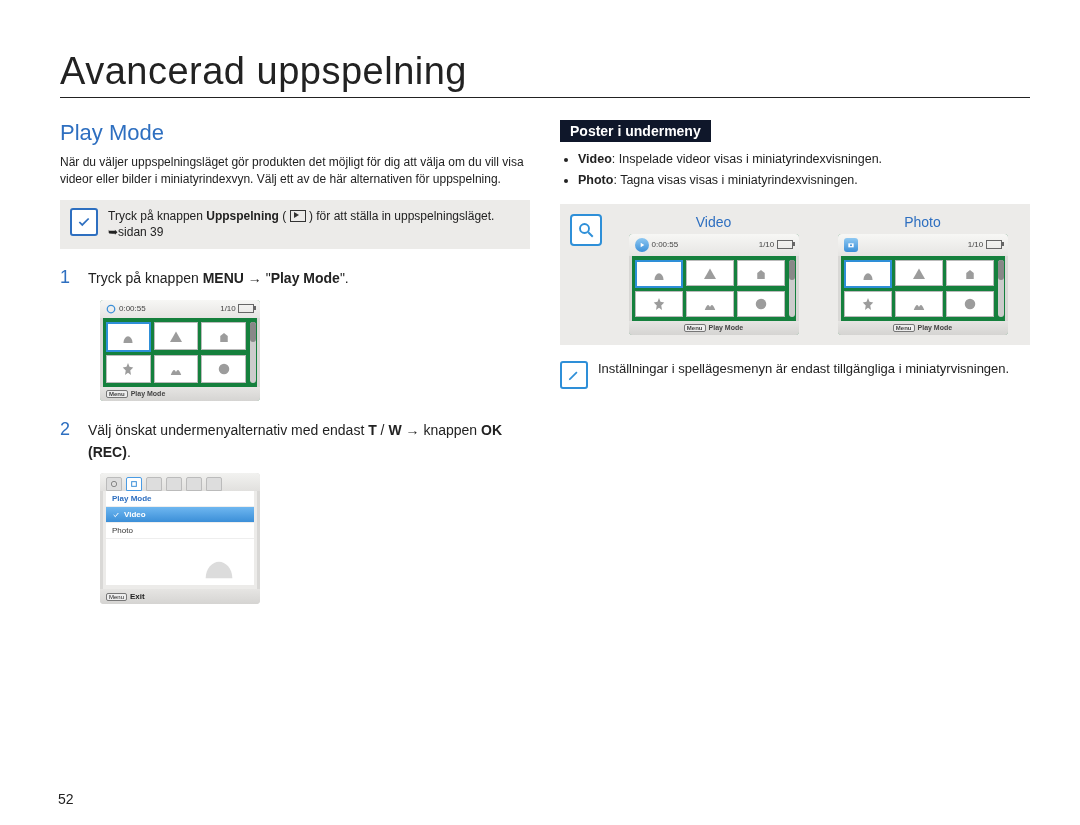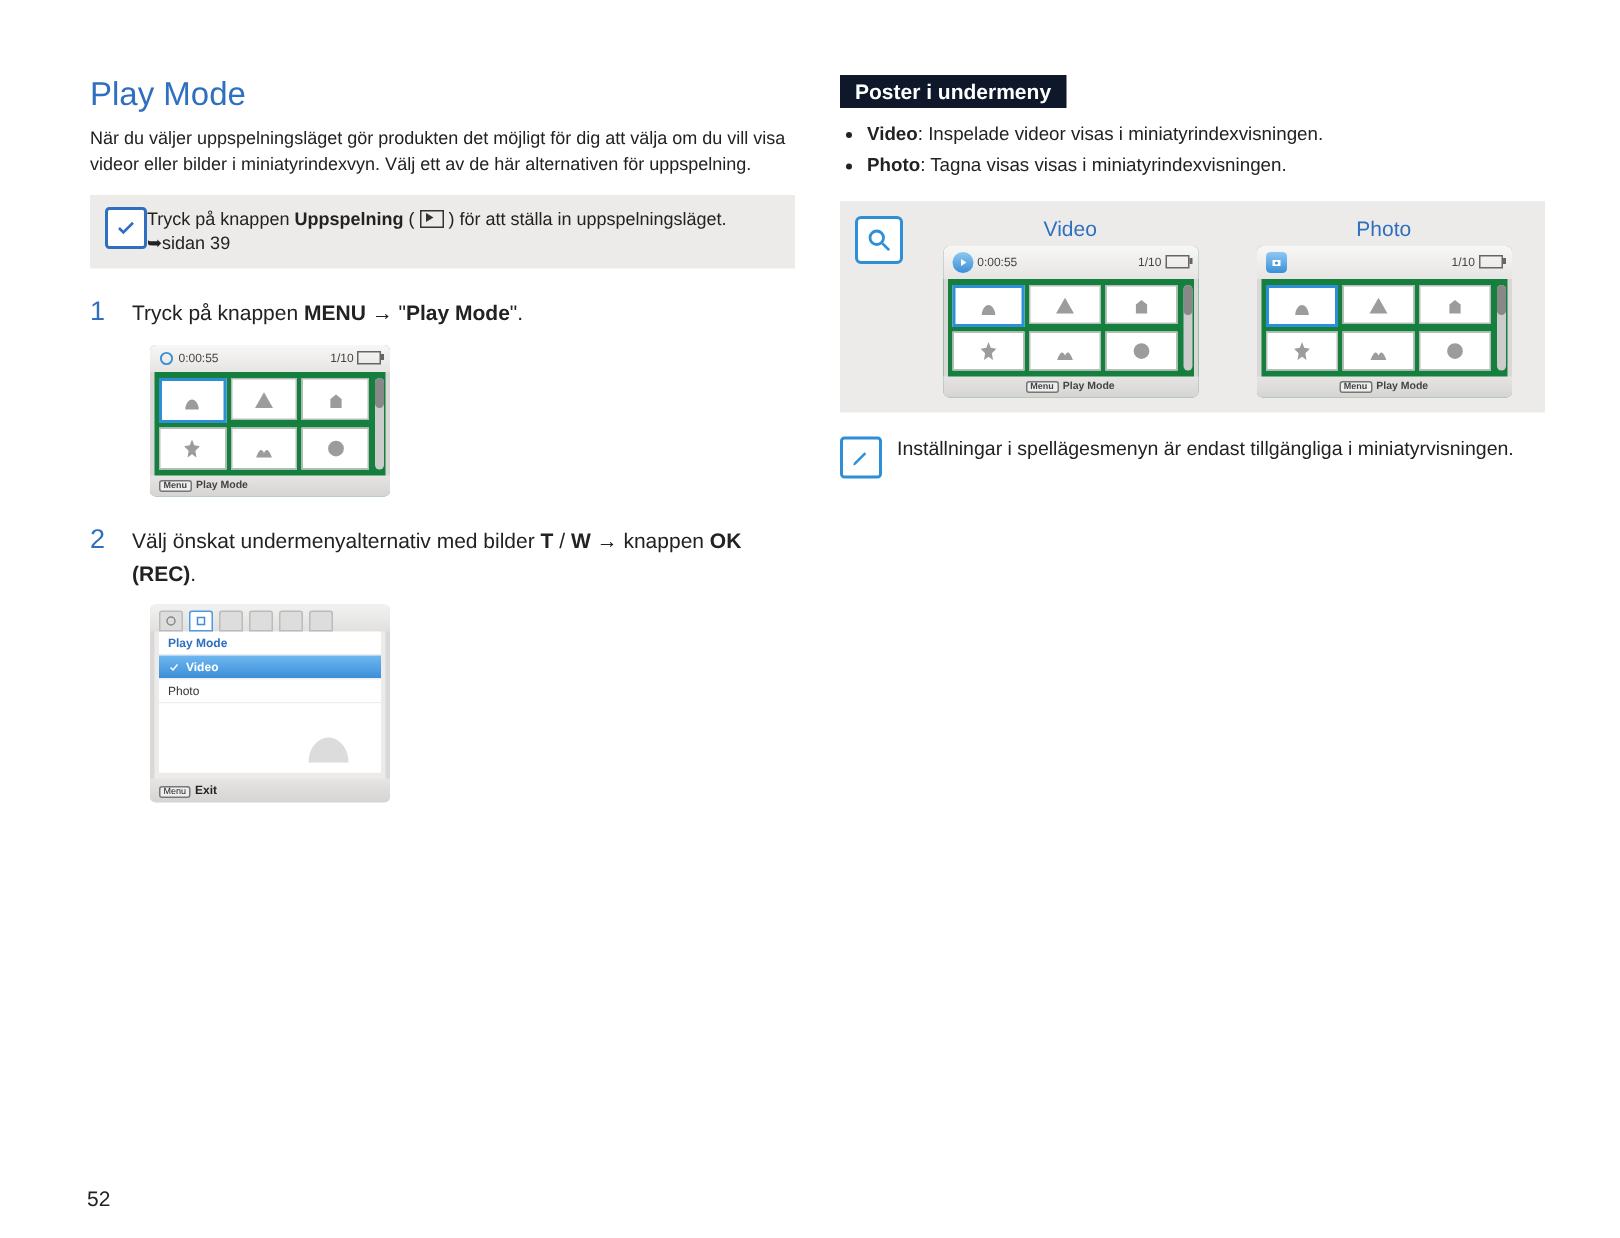--- a/index.html
+++ b/index.html
@@ -43,20 +43,21 @@
   .para {
     font-size: 12px;
     line-height: 1.4;
     margin: 0 0 12px 0;
   }
   .note-box {
     background: #ecebe9;
     display: flex;
     align-items: flex-start;
     padding: 8px 10px;
+    gap: 10px;
     margin-bottom: 18px;
   }
   .note-icon {
     width: 24px;
     height: 24px;
     border: 2px solid #2e6fc0;
     border-radius: 3px;
     display: flex;
     align-items: center;
     justify-content: center;
@@ -285,20 +286,21 @@
   .battery{
     width:14px;height:7px;border:1px solid #666;position:relative;display:inline-block;vertical-align:middle;
   }
   .battery:after{content:"";position:absolute;right:-3px;top:1px;width:2px;height:4px;background:#666;}
   .sil { fill:#9c9c9c; }
 </style>
 </head>
 <body>
 
 <div class="page">
+  <h1 class="page-title">Avancerad uppspelning</h1>
 
   <div class="columns">
 
     <div class="col">
       <h2 class="section-heading">Play Mode</h2>
       <p class="para">När du väljer uppspelningsläget gör produkten det möjligt för dig att välja om du vill visa videor eller bilder i miniatyrindexvyn. Välj ett av de här alternativen för uppspelning.</p>
 
       <div class="note-box">
         <div class="note-icon">
           <svg viewBox="0 0 24 24" width="14" height="14">
@@ -366,21 +368,21 @@
             </div>
         </div>
         <div class="screen-bottom">
           <span class="menubadge">Menu</span><span>Play Mode</span>
         </div>
       </div>
 
       <div class="step">
         <div class="step-num">2</div>
         <div class="step-text">
-          <span>Välj önskat undermenyalternativ med bilder </span><b>T</b><span> / </span><b>W</b><span> → knappen </span><b>OK (REC)</b><span>.</span>
+          <span>Välj önskat undermenyalternativ med endast </span><b>T</b><span> / </span><b>W</b><span> → knappen </span><b>OK (REC)</b><span>.</span>
         </div>
       </div>
 
       <div class="menu-screen">
         <div class="menu-tabs">
           <div class="menu-tab">
               <svg width="8" height="8" viewBox="0 0 24 24">
                 <circle cx="12" cy="12" r="8" fill="none" stroke="#888" stroke-width="3"></circle>
               </svg>
             </div>

